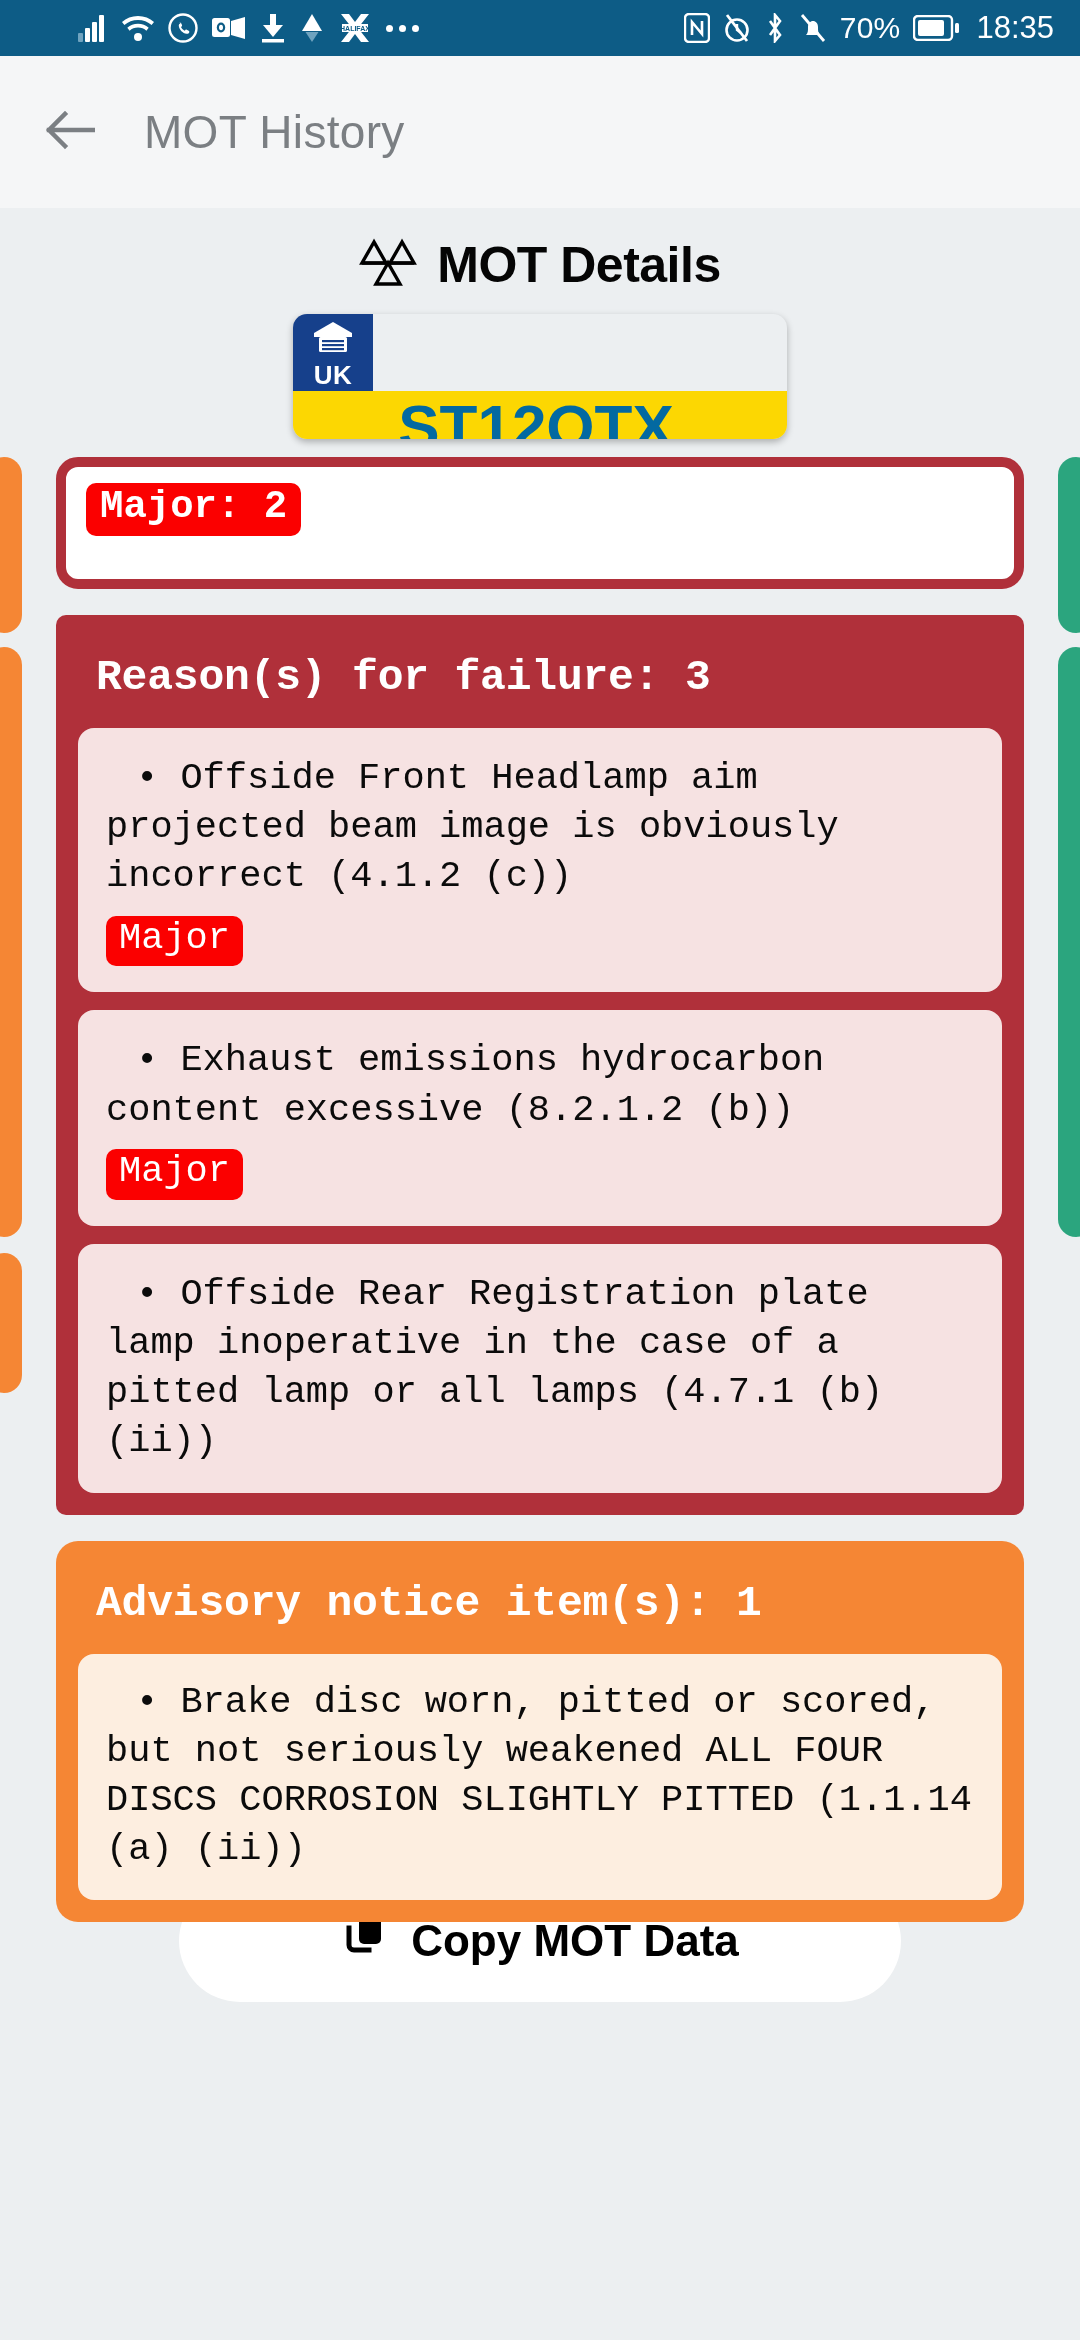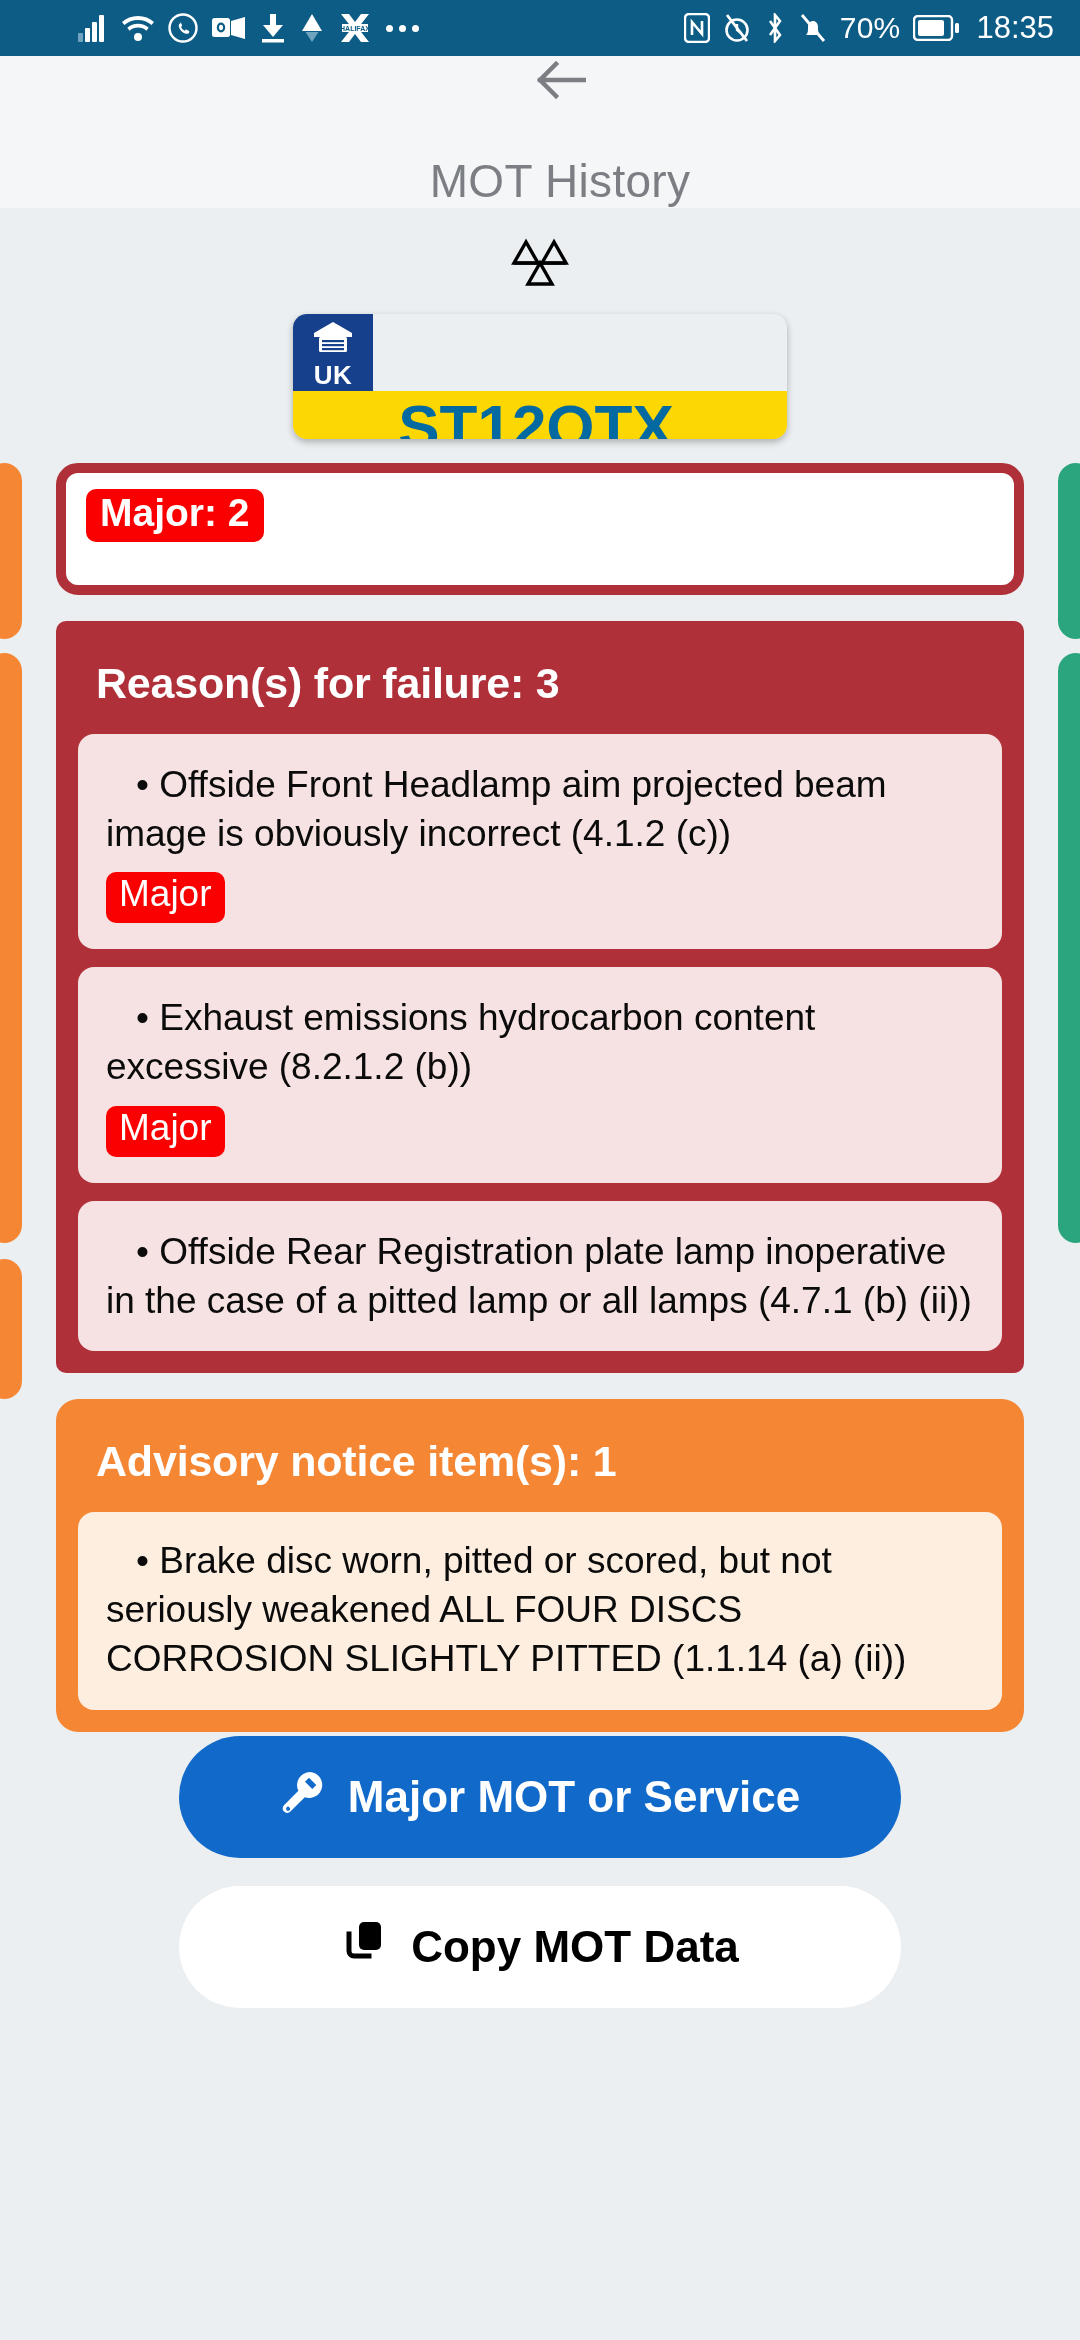--- a/index.html
+++ b/index.html
@@ -31,21 +31,20 @@
   .dots-more i { width: 7px; height: 7px; border-radius: 50%; background: #fff; display: block; }
 
   
   .app-bar {
     height: 152px;
     background: #f5f6f7;
     display: flex;
     align-items: center;
     padding-left: 40px;
     gap: 46px;
-    flex-direction: column;
   }
   .back-btn { width: 58px; height: 58px; display: flex; align-items: center; justify-content: center; cursor: pointer; }
   .app-title { font-size: 46px; color: #7b7f83; font-weight: 400; letter-spacing: 0.3px; }
 
   
   .page {
     background: #eceff1;
     height: calc(2340px - 56px - 152px);
     position: relative;
     overflow: hidden;
@@ -74,21 +73,21 @@
   }
   .plate-badge .uk { font-size: 26px; font-weight: 600; letter-spacing: 0.5px; }
   .plate-num {
     flex: 1; background: #fcd702;
     display: flex; align-items: center; justify-content: center;
     font-size: 62px; font-weight: bold; color: #0369a1;
     letter-spacing: 0px; padding-right: 8px;
   }
 
   
-  .carousel { position: relative; margin-top: 24px; height: 1190px; }
+  .carousel { position: relative; margin-top: 18px; height: 1190px; font-family: Liberation Mono, monospace; }
   .side-peek {
     position: absolute; top: 0; width: 36px; border-radius: 20px;
   }
   .side-peek.left  { left: -14px; }
   .side-peek.right { right: -14px; }
   .peek-a { background: #f58634; }
   .peek-b { background: #2ba57e; }
 
   .slide { position: absolute; left: 56px; width: 968px; top: 0; }
 
@@ -276,20 +275,21 @@
 
   <div class="details-head">
     <span>
       <svg width="58" height="54" viewBox="0 0 58 54">
         <path d="M15 6 3 27h24z" fill="none" stroke="#000" stroke-width="3.4"></path>
         <path d="M43 6 31 27h24z" fill="none" stroke="#000" stroke-width="3.4"></path>
         <path d="M29 27 17 48h24z" fill="none" stroke="#000" stroke-width="3.4"></path>
         <rect x="3" y="25.5" width="52" height="3.2" fill="#000"></rect>
       </svg>
     </span>
+    <span class="details-title">MOT Details</span>
   </div>
 
   <div class="plate-wrap">
     <div class="plate">
       <div class="plate-badge">
         <span>
           <svg width="42" height="34" viewBox="0 0 42 34">
               <path d="M21 2 2 13v4h38v-4z" fill="#fff"></path>
               <rect x="7" y="17" width="28" height="15" rx="1.5" fill="#fff"></rect>
               <rect x="10" y="20" width="22" height="2.2" fill="#16408b"></rect>

